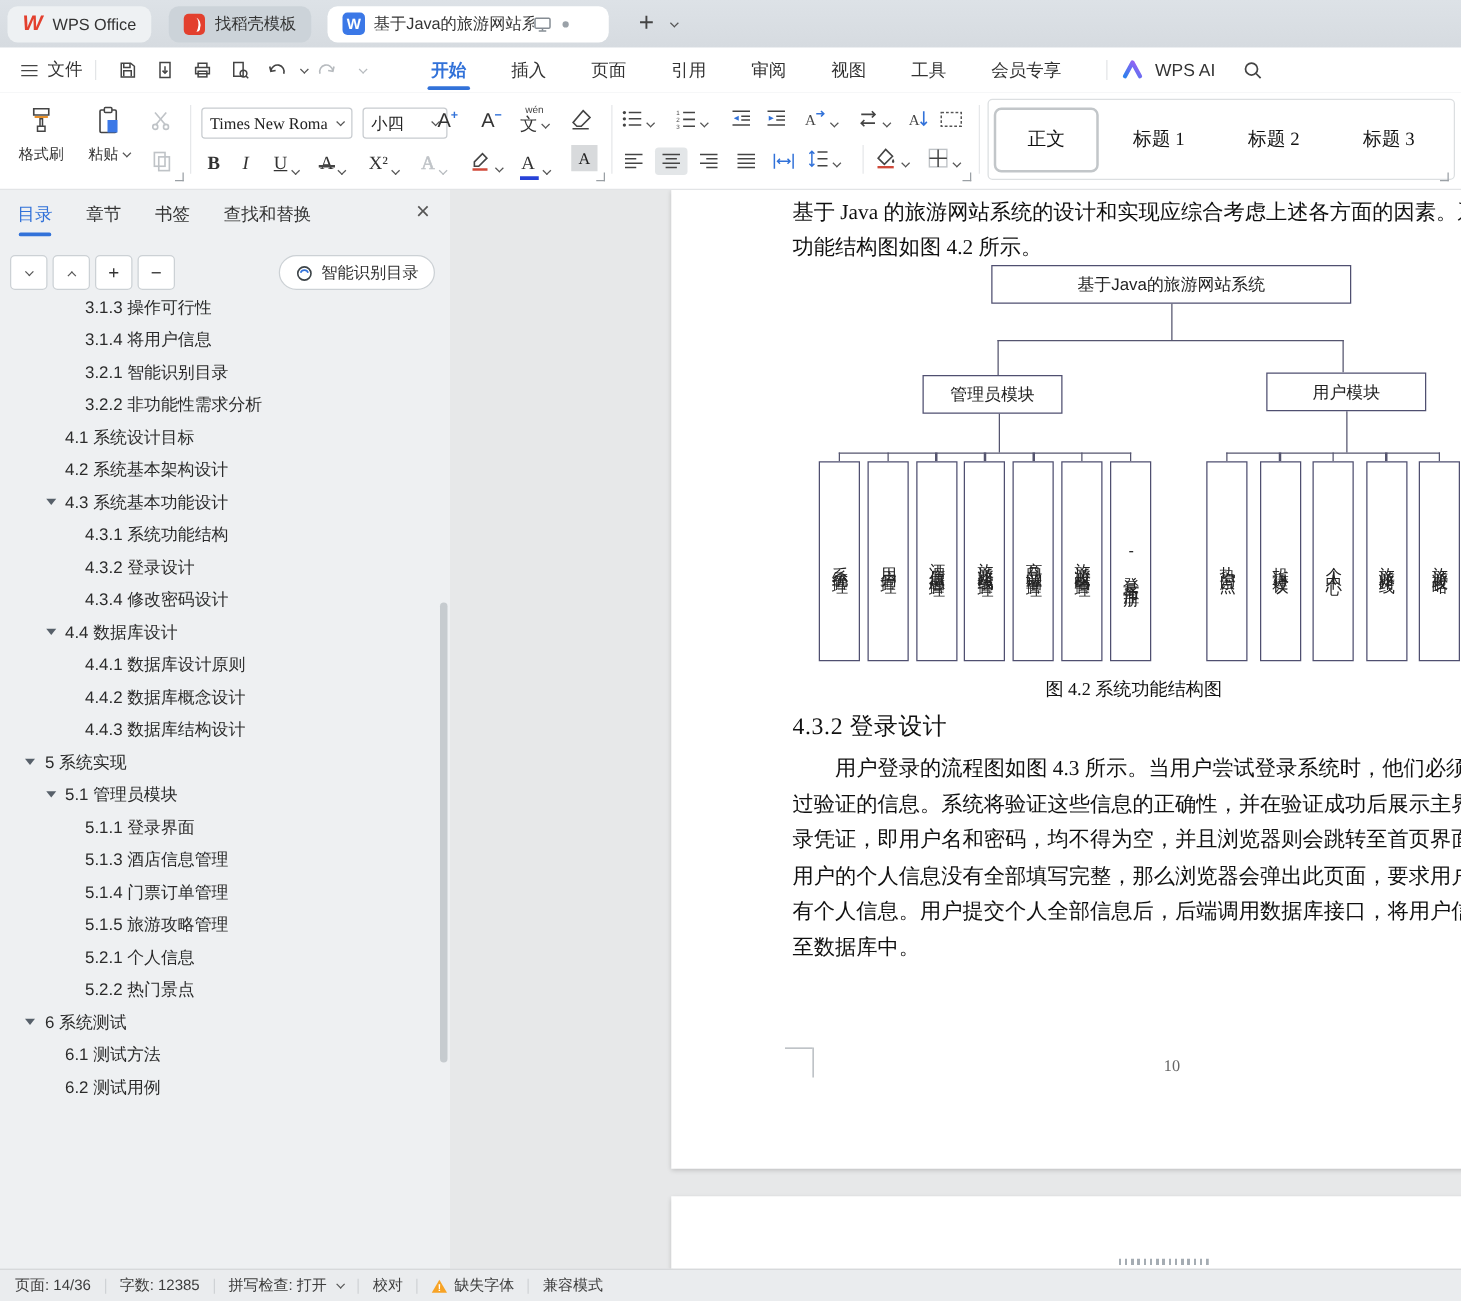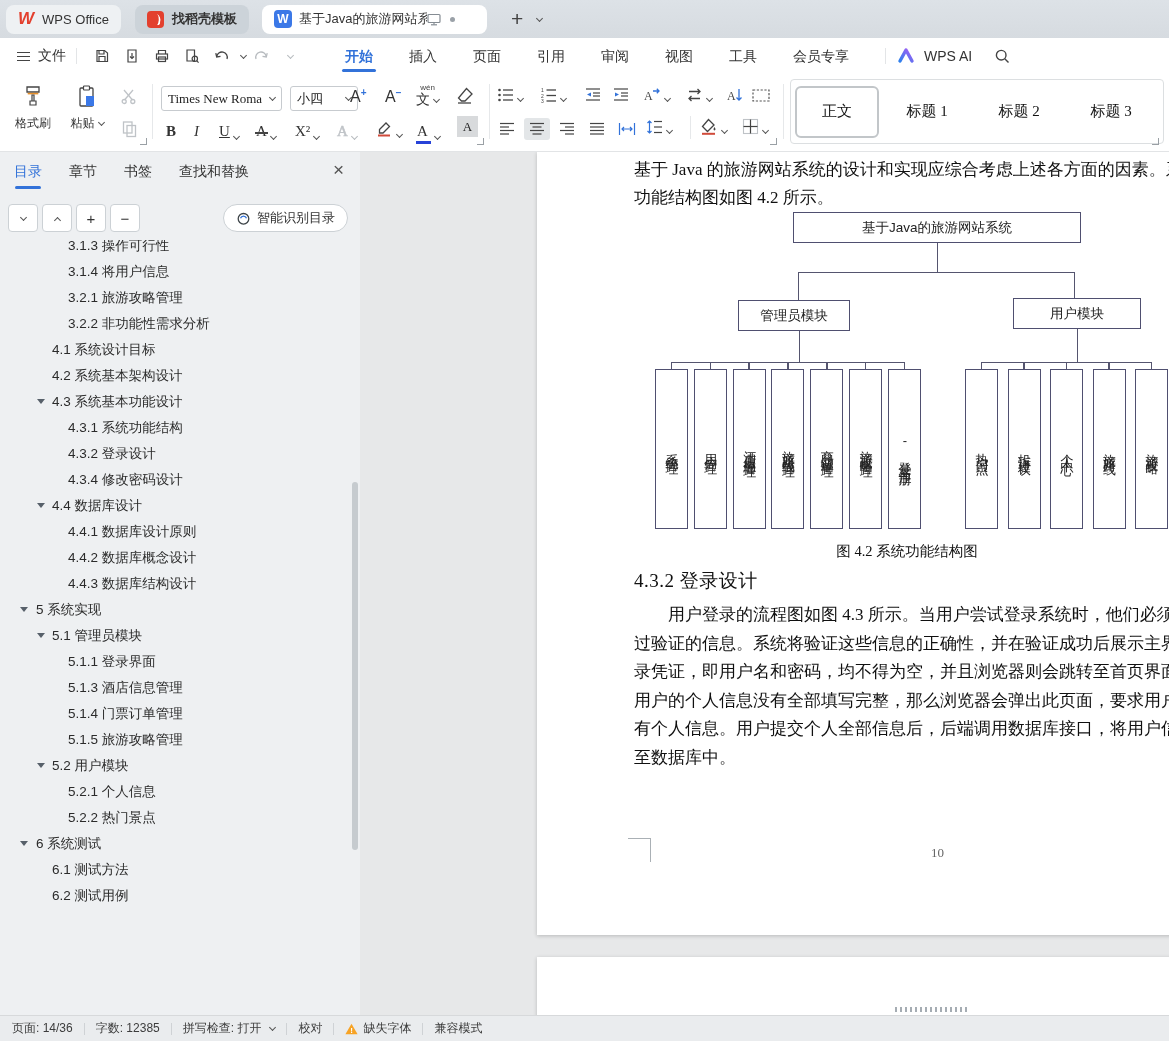--- a/index.html
+++ b/index.html
@@ -5,21 +5,21 @@
   * { margin:0; padding:0; box-sizing:border-box; }
   html,body { width:1169px; height:1041px; overflow:hidden; font-family:"Liberation Sans",sans-serif; }
   .app { position:relative; width:1169px; height:1041px; background:#d9dee3; overflow:hidden; }
 
   
   .tabbar { position:absolute; left:0; top:0; width:100%; height:38px;
     background:linear-gradient(#dde2e7,#d6dbe0); display:flex; align-items:center; }
   .wtab { height:29px; border-radius:8px; display:flex; align-items:center; padding:0 12px;
     font-size:13px; color:#333; white-space:nowrap; }
   .t1 { margin-left:6px; background:#eef1f3; }
-  .t2 { margin-left:14px; background:#ccd3d9;font-weight:bold; }
+  .t2 { margin-left:14px; background:#ccd3d9; }
   .t3 { margin-left:13px; background:#ffffff; width:225px; }
   .wpslogo { color:#e3402e; font-weight:bold; font-size:17px; margin-right:8px; font-style:italic; }
   .docerlogo { width:17px; height:17px; border-radius:4px; background:#e3402e; margin-right:8px; position:relative; flex:none; }
   .docerlogo::after { content:""; position:absolute; left:5px; top:3px; width:7px; height:11px;
     border-right:2.4px solid #fff; border-radius:0 80% 40% 0 / 0 90% 30% 0; transform:rotate(14deg); }
   .doclogo { width:18px; height:18px; border-radius:4px; background:#3b78e7; color:#fff; font-weight:bold;
     font-size:12px; display:flex; align-items:center; justify-content:center; margin-right:7px; flex:none; }
   .doctitle { max-width:128px; overflow:hidden; }
   .tabdot { width:5px; height:5px; border-radius:50%; background:#9aa1a8; margin-left:9px; flex:none; }
   .newtab { margin-left:24px; font-size:21px; color:#444; line-height:20px; cursor:default; }
@@ -504,21 +504,21 @@
       <span>智能识别目录</span>
     </div>
     <div class="toclist">
         <div class="trow lvl3">
           <span class="tlabel">3.1.3 操作可行性</span>
         </div>
         <div class="trow lvl3">
           <span class="tlabel">3.1.4 将用户信息</span>
         </div>
         <div class="trow lvl3">
-          <span class="tlabel">3.2.1 旅游攻略管理</span>
+          <span class="tlabel">3.2.1 智能识别目录</span>
         </div>
         <div class="trow lvl3">
           <span class="tlabel">3.2.2 非功能性需求分析</span>
         </div>
         <div class="trow lvl2">
           <span class="tlabel">4.1 系统设计目标</span>
         </div>
         <div class="trow lvl2">
           <span class="tlabel">4.2 系统基本架构设计</span>
         </div>
@@ -560,24 +560,20 @@
           <span class="tlabel">5.1.1 登录界面</span>
         </div>
         <div class="trow lvl3">
           <span class="tlabel">5.1.3 酒店信息管理</span>
         </div>
         <div class="trow lvl3">
           <span class="tlabel">5.1.4 门票订单管理</span>
         </div>
         <div class="trow lvl3">
           <span class="tlabel">5.1.5 旅游攻略管理</span>
-        </div>
-        <div class="trow lvl2">
-          <span class="tri"></span>
-          <span class="tlabel">5.2 用户模块</span>
         </div>
         <div class="trow lvl3">
           <span class="tlabel">5.2.1 个人信息</span>
         </div>
         <div class="trow lvl3">
           <span class="tlabel">5.2.2 热门景点</span>
         </div>
         <div class="trow lvl1">
           <span class="tri"></span>
           <span class="tlabel">6 系统测试</span>

